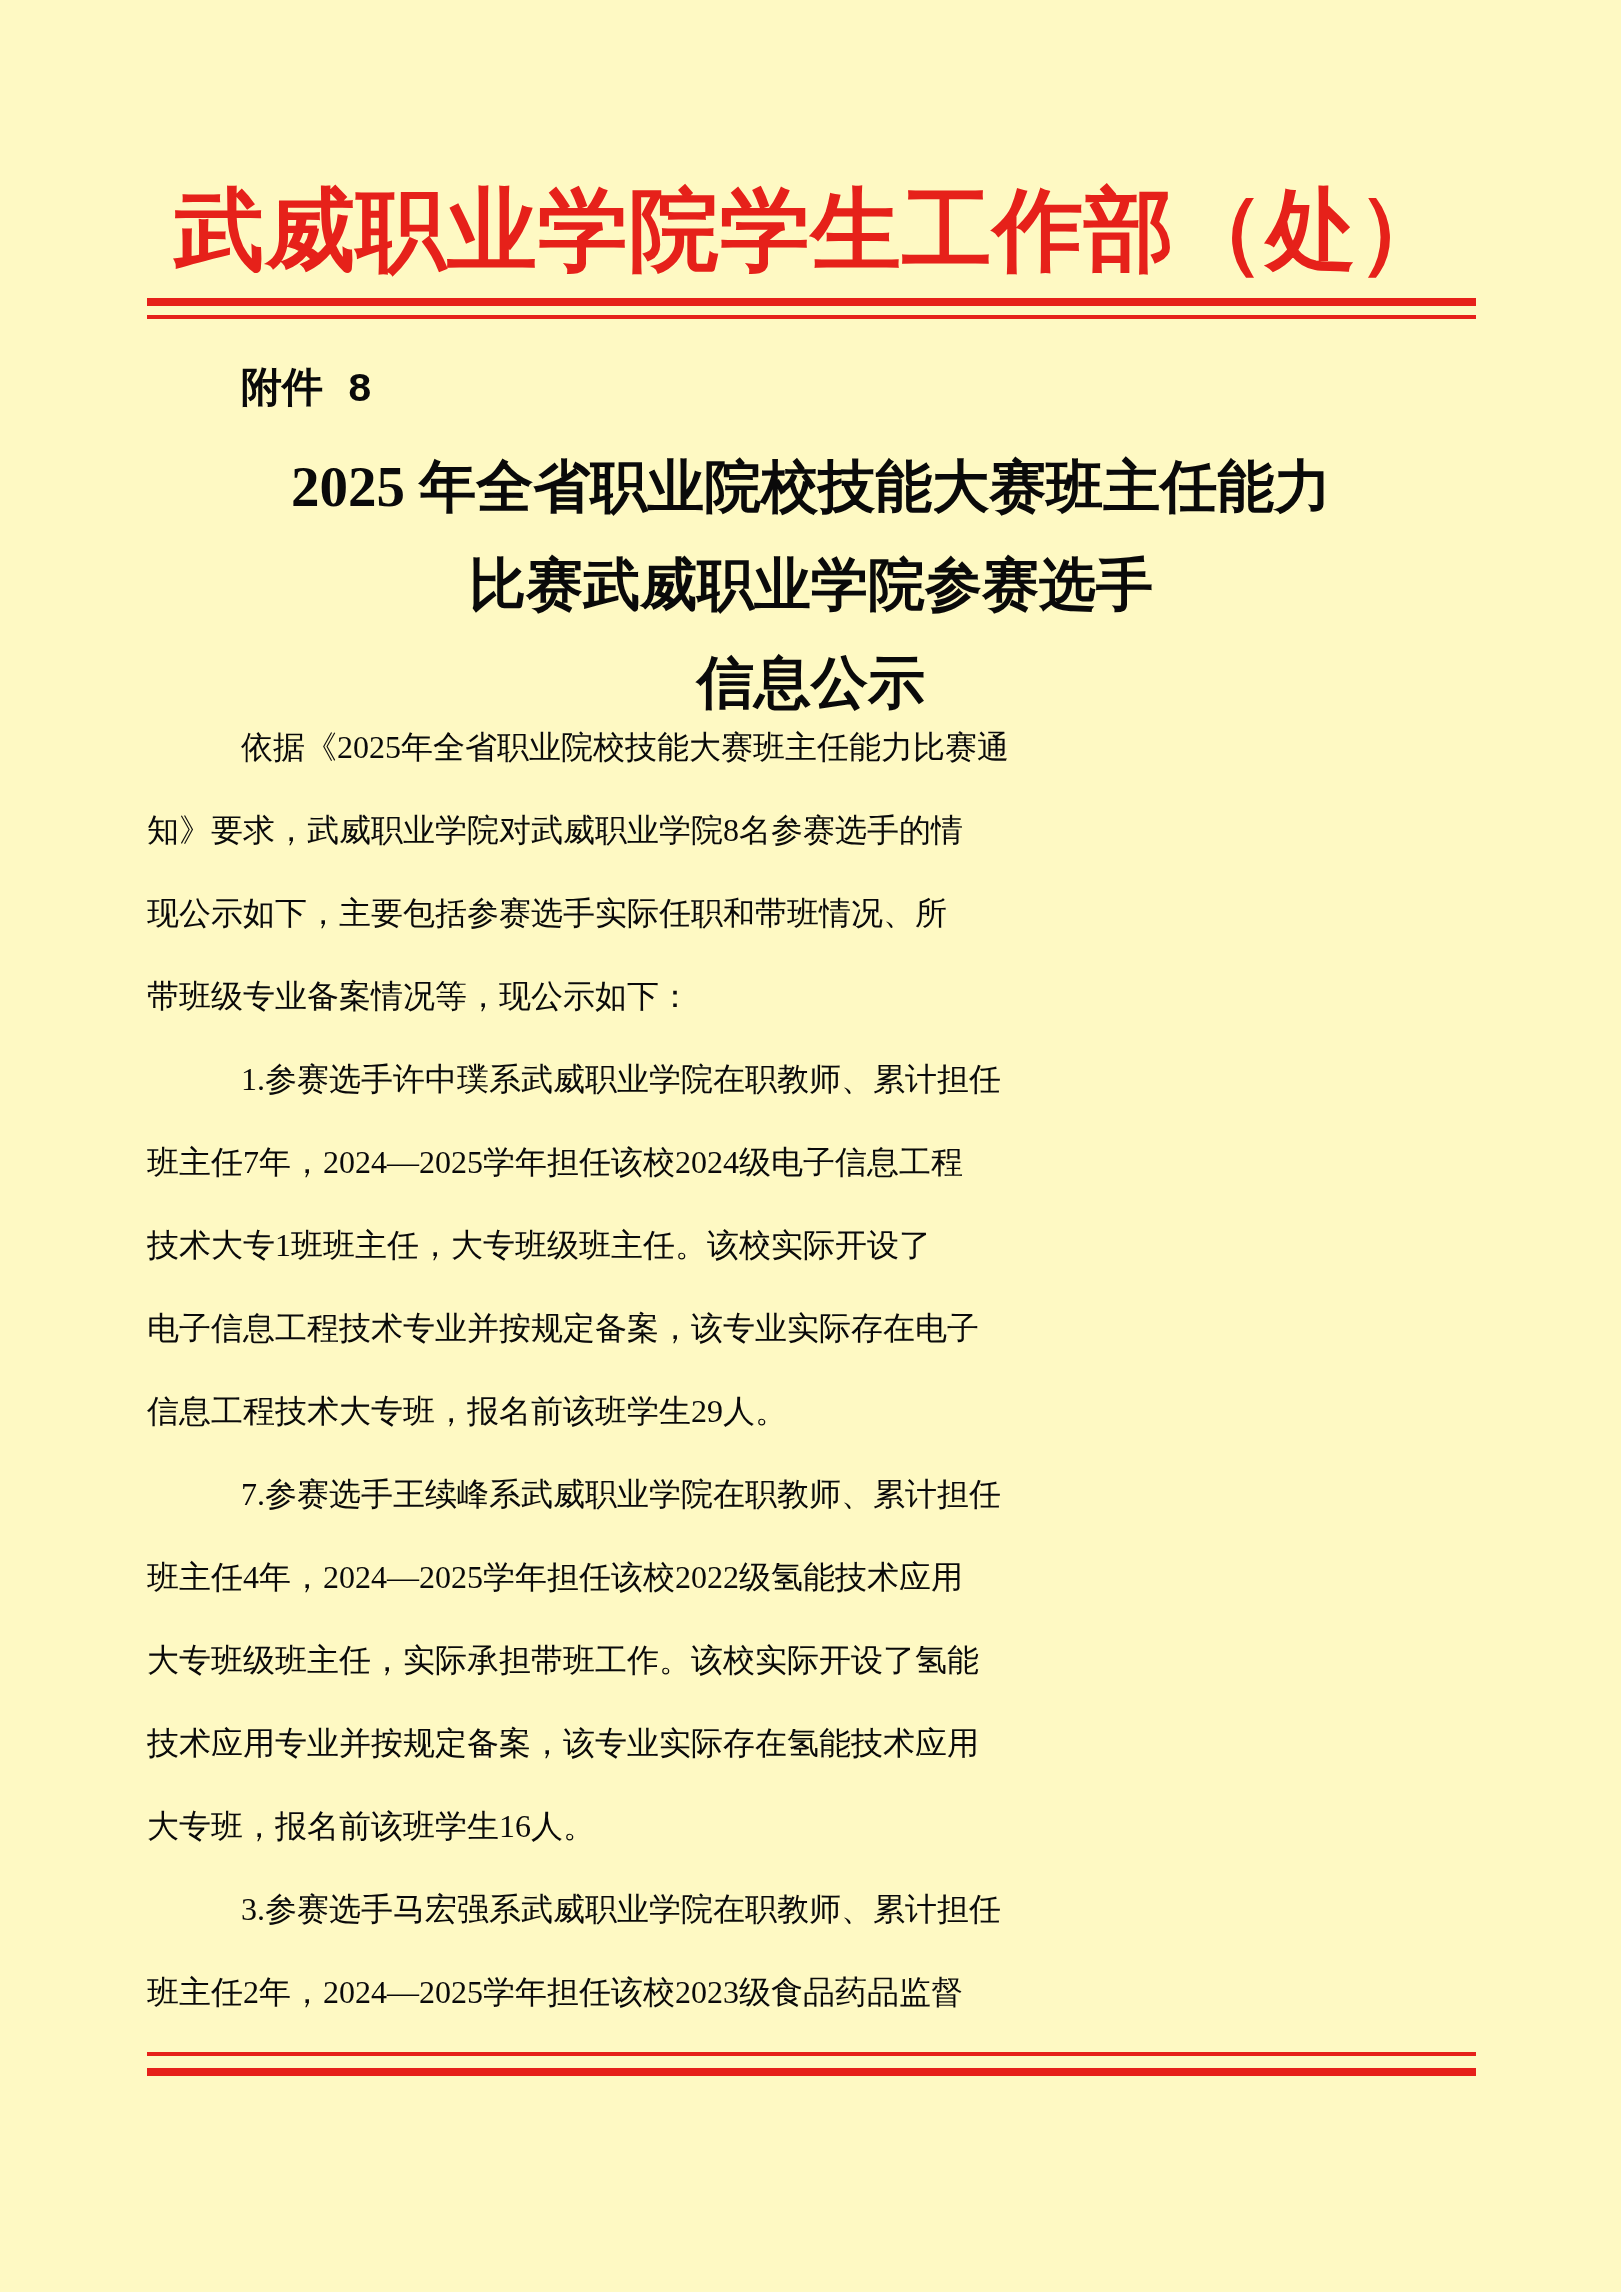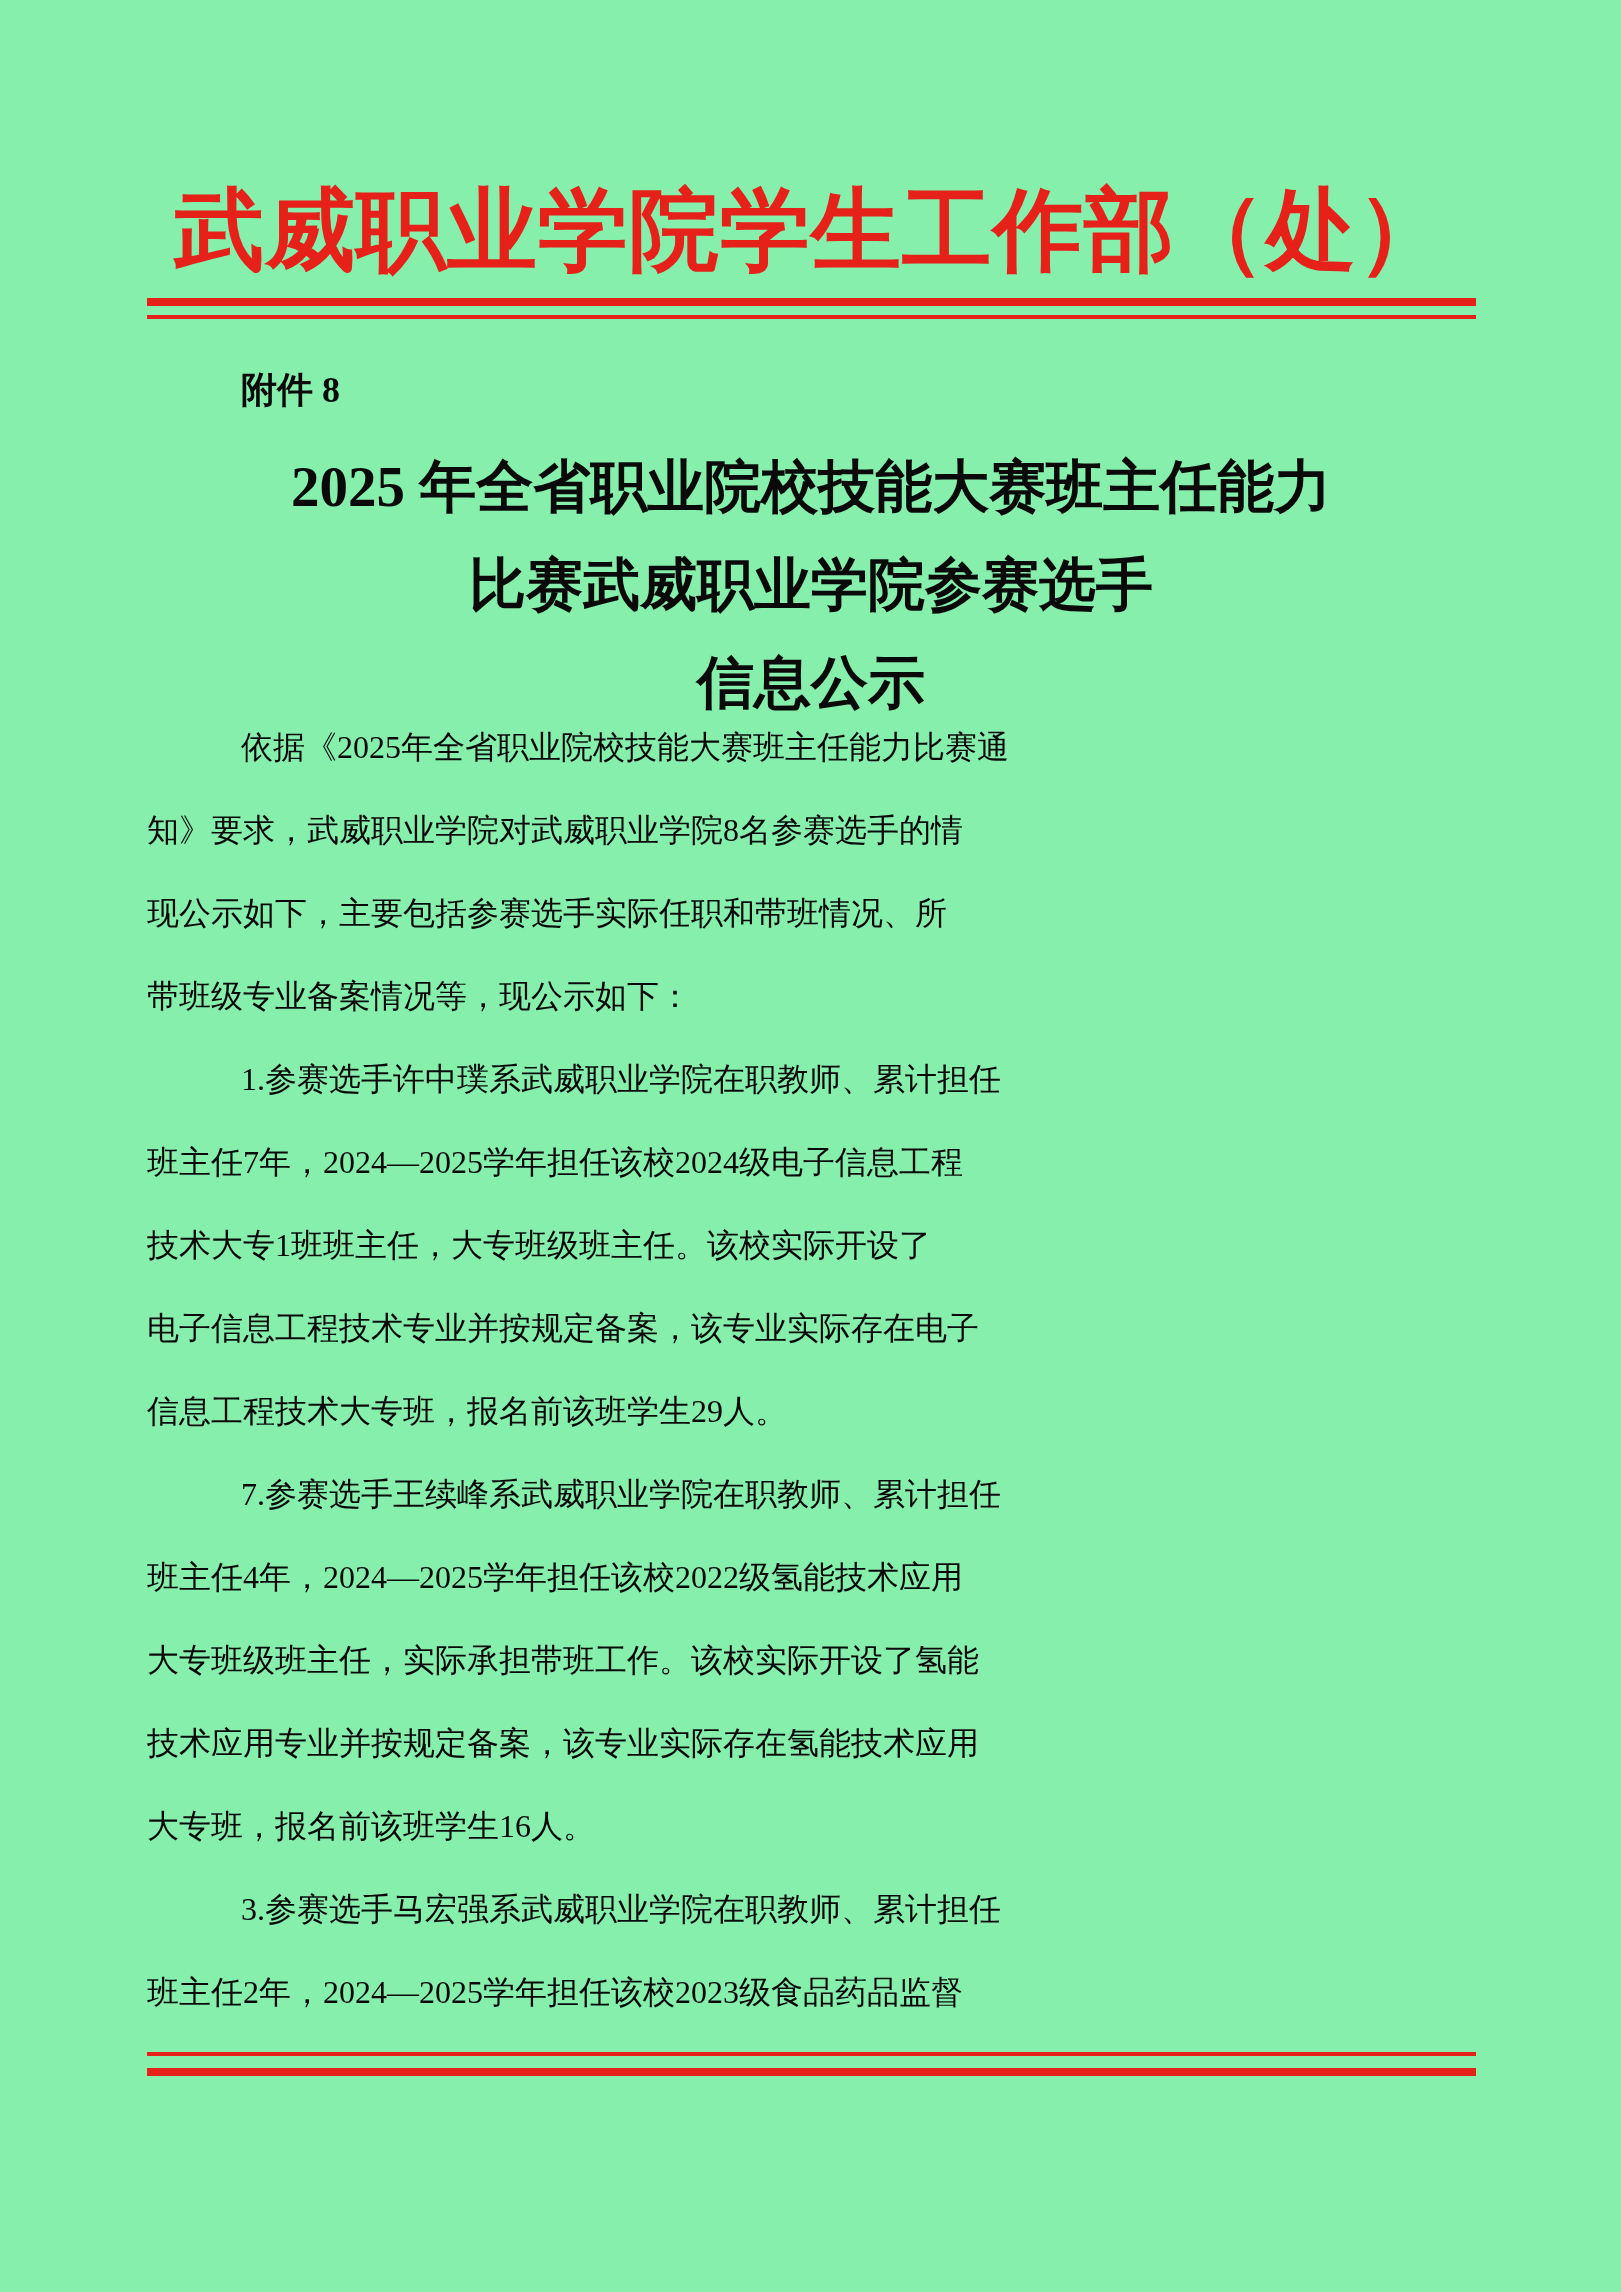--- a/index.html
+++ b/index.html
@@ -4,21 +4,21 @@
 <style>
   :root{
     --red:#e6211a;
     --ink:#0a0a0a;
   }
   html,body{margin:0;padding:0;background:#ffffff;}
   .page{
     position:relative;
     width:1621px;
     height:2293px;
-    background:#86efac;
+    background:#fef9c3;
     overflow:hidden;
     font-family:"Liberation Serif","DejaVu Serif",serif;
     color:var(--ink);
   }
   .masthead{
     position:absolute;
     top:167px;
     left:74px;
     width:1474px;
     text-align:center;
@@ -37,23 +37,23 @@
     background:var(--red);
   }
   .rule-top-thick{top:298px;height:7.8px;}
   .rule-top-thin{top:315px;height:3.9px;}
   .rule-bottom-thin{top:2052px;height:3.9px;}
   .rule-bottom-thick{top:2068px;height:7.8px;}
   .attachment{
     position:absolute;
     left:241px;
     top:367px;
-    font-family:Liberation Serif, serif;
+    font-family:Liberation Mono, monospace;
     font-weight:600;
-    font-size:36px;
+    font-size:41px;
     line-height:47px;
     color:var(--ink);
     white-space:nowrap;
   }
   .doc-title{
     position:absolute;
     top:438px;
     left:74px;
     width:1474px;
     text-align:center;

